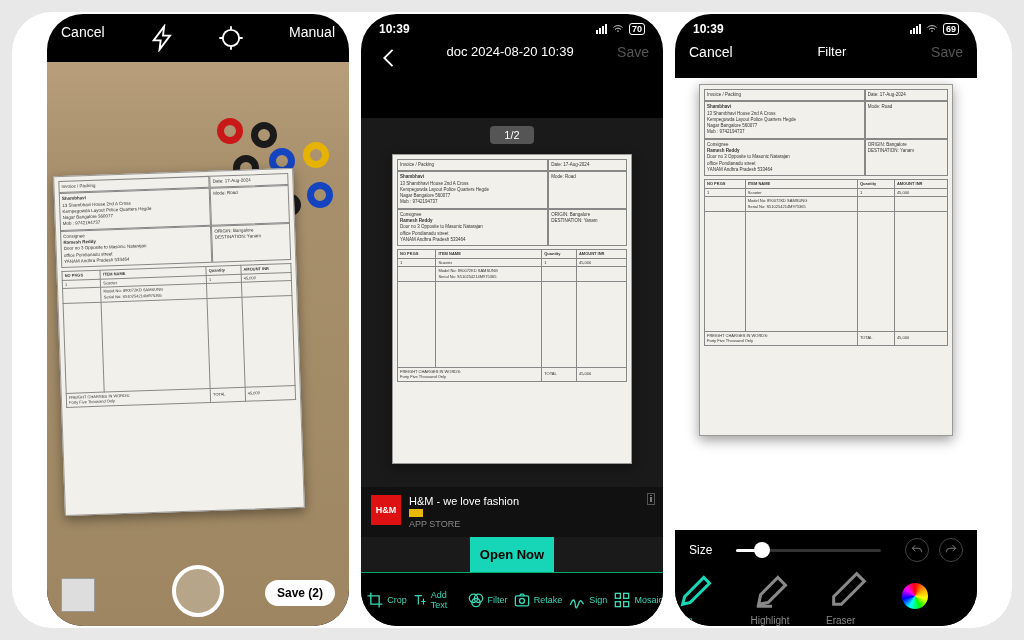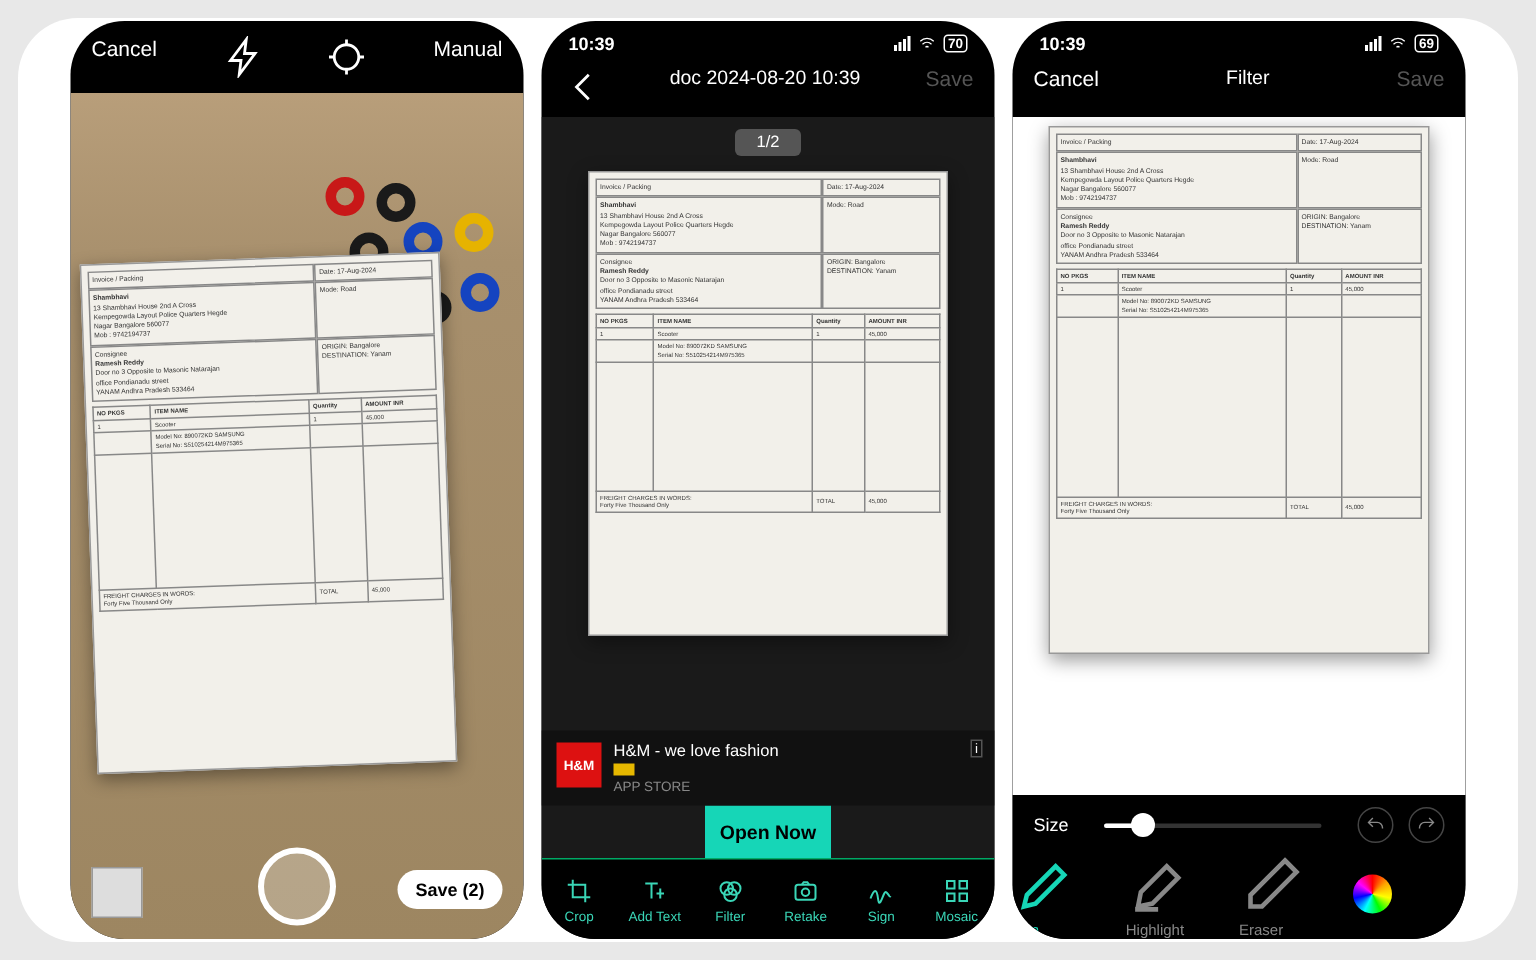--- a/index.html
+++ b/index.html
@@ -85,32 +85,32 @@
   .shutter { width:52px; height:52px; border-radius:50%; border:4px solid #fff; background:rgba(255,255,255,.25); }
   .thumb { position:absolute; left:14px; bottom:14px; width:34px; height:34px; background:#ddd; border:1px solid #999;}
   .save-pill { position:absolute; right:14px; bottom:20px; background:#fff; color:#000; font-size:12px; font-weight:600; padding:6px 12px; border-radius:20px;}
   
   .form-lines { font-size:4.5px; color:#333; padding:4px; line-height:1.4;}
   .form-lines .hbox { display:flex; }
   .form-lines .hbox > div { border:1px solid #888; padding:2px; }
   .form-table { width:100%; border-collapse:collapse; margin-top:3px;}
   .form-table th, .form-table td { border:1px solid #888; font-size:4px; padding:1px 2px; text-align:left;}
   
-  .doc-area { flex:1; background:#1a1a1a; display:flex; flex-direction:column; align-items:center; position:relative;}
+  .doc-area { flex:1; background:#1a1a1a; display:flex; flex-direction:column; align-items:center; position:relative;margin-top:40px;}
   .page-badge { background:#555; color:#fff; font-size:11px; padding:3px 14px; border-radius:4px; margin-top:8px;}
   .paper.scan { position:relative; width:240px; height:310px; margin-top:10px;}
   .ad {
     background:#111; width:100%; padding:8px 10px; display:flex; gap:8px; align-items:flex-start;
     color:#fff; font-size:11px; position:relative;
   }
   .ad-logo { width:30px; height:30px; background:#d11; color:#fff; font-size:9px; font-weight:800; display:flex; align-items:center; justify-content:center;}
   .ad-sub { color:#888; font-size:9px;}
   .open-btn { background:#16d6b7; color:#000; text-align:center; padding:10px; font-size:13px; font-weight:600;}
   .tool-row { display:flex; height:54px; background:#000; border-top:1px solid #0a6;}
-  .tool { flex:1; display:flex; flex-direction:column; align-items:center; justify-content:center; gap:2px; color:#3ad6b7; font-size:9px;}
+  .tool { flex:1; display:flex; flex-direction:row; align-items:center; justify-content:center; gap:2px; color:#3ad6b7; font-size:9px;}
   .tool svg { width:20px; height:20px; }
   
   .markup-area { flex:1; background:#fff; display:flex; align-items:flex-start; justify-content:center; padding-top:6px;}
   .paper.markup { position:relative; width:254px; height:352px;}
   .size-row { background:#000; padding:8px 14px 4px; display:flex; align-items:center; gap:24px; color:#fff;}
   .slider-track { flex:1; height:3px; background:#333; border-radius:2px; position:relative;}
   .slider-fill { position:absolute; left:0; top:0; bottom:0; width:18%; background:#fff; border-radius:2px;}
   .slider-thumb { position:absolute; left:18%; top:50%; width:16px; height:16px; background:#fff; border-radius:50%; transform:translate(-50%,-50%);}
   .undo-redo { display:flex; gap:10px;}
   .undo-redo span{ width:24px; height:24px; border:1px solid #444; border-radius:50%; display:flex; align-items:center; justify-content:center; color:#888;}

